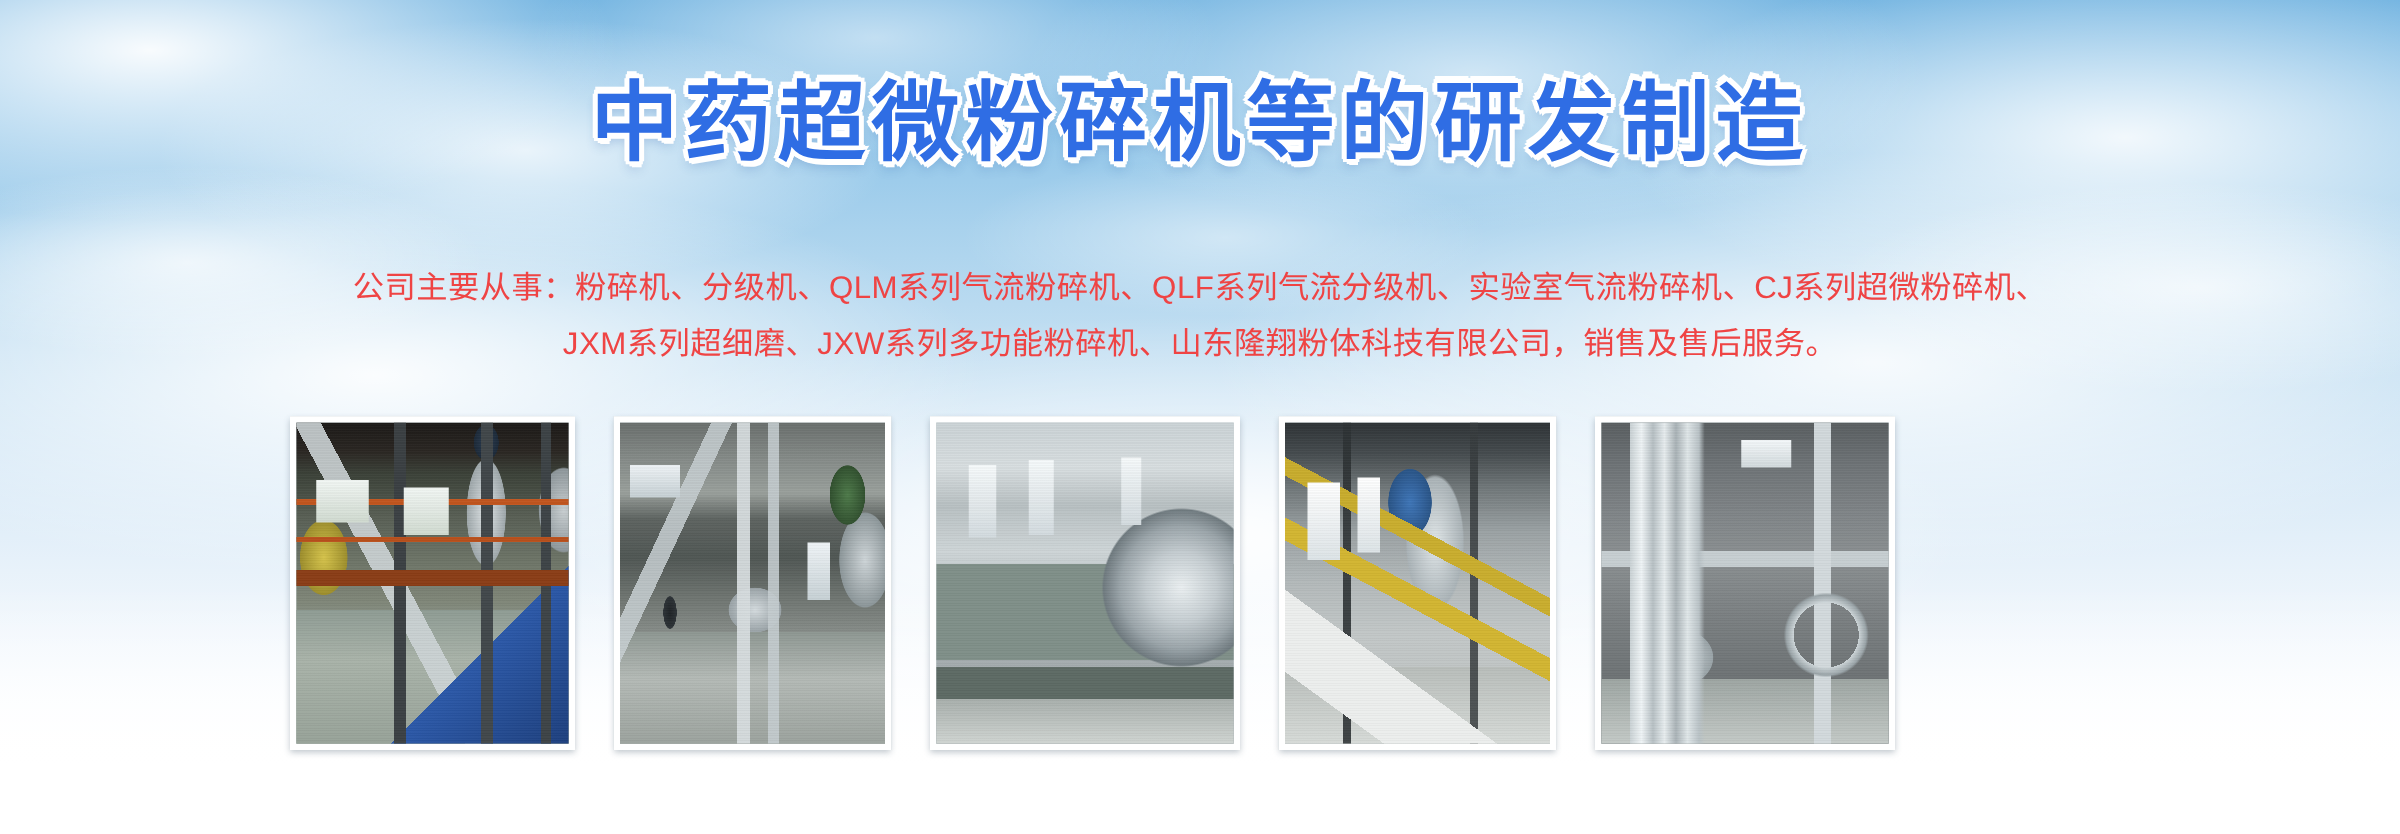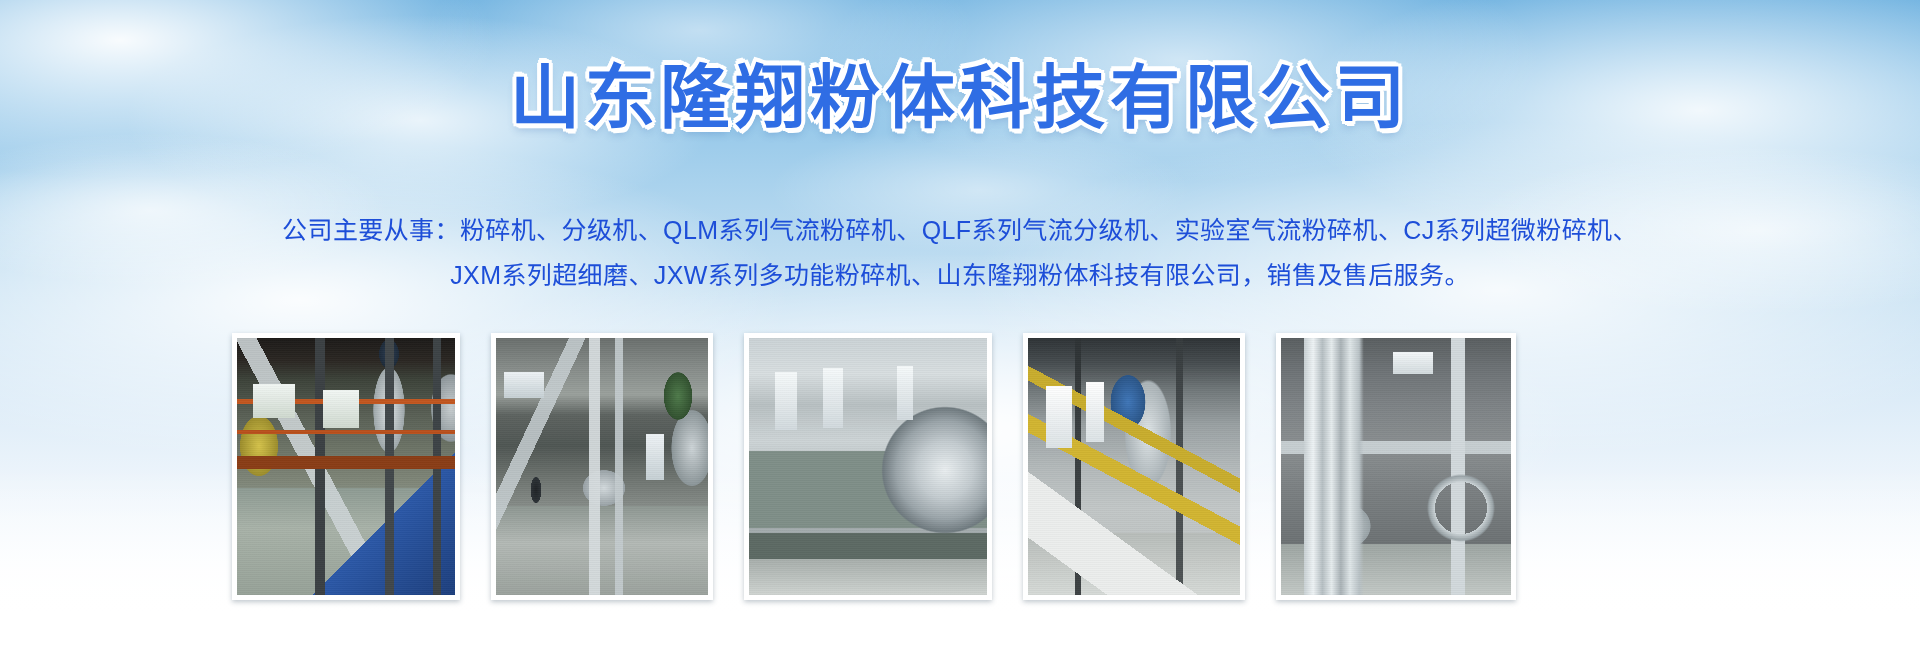--- a/index.html
+++ b/index.html
@@ -92,21 +92,21 @@
 
   
   .subtitle {
     position: absolute;
     left: 0;
     top: 208px;
     width: 1920px;
     text-align: center;
     font-size: 25px;
     line-height: 45px;
-    color: #1d4ed8;
+    color: #ef4444;
     letter-spacing: 0.4px;
     white-space: nowrap;
   }
   .subtitle .line { display: block; }
 
   
   .gallery {
     position: absolute;
     left: 232px;
     top: 333px;
@@ -272,21 +272,21 @@
 </style>
 </head>
 <body>
 
 <div class="banner">
 
   <div class="sky"></div>
   <div class="sky-haze"></div>
   <div class="sky-bottom-fade"></div>
 
-  <div class="headline">山东隆翔粉体科技有限公司</div>
+  <div class="headline">中药超微粉碎机等的研发制造</div>
 
   <div class="subtitle">
     <span class="line">公司主要从事：粉碎机、分级机、QLM系列气流粉碎机、QLF系列气流分级机、实验室气流粉碎机、CJ系列超微粉碎机、</span>
     <span class="line">JXM系列超细磨、JXW系列多功能粉碎机、山东隆翔粉体科技有限公司，销售及售后服务。</span>
   </div>
 
   <div class="gallery">
 
     <div class="thumb" style="width:228px">
       <div class="photo p1">

